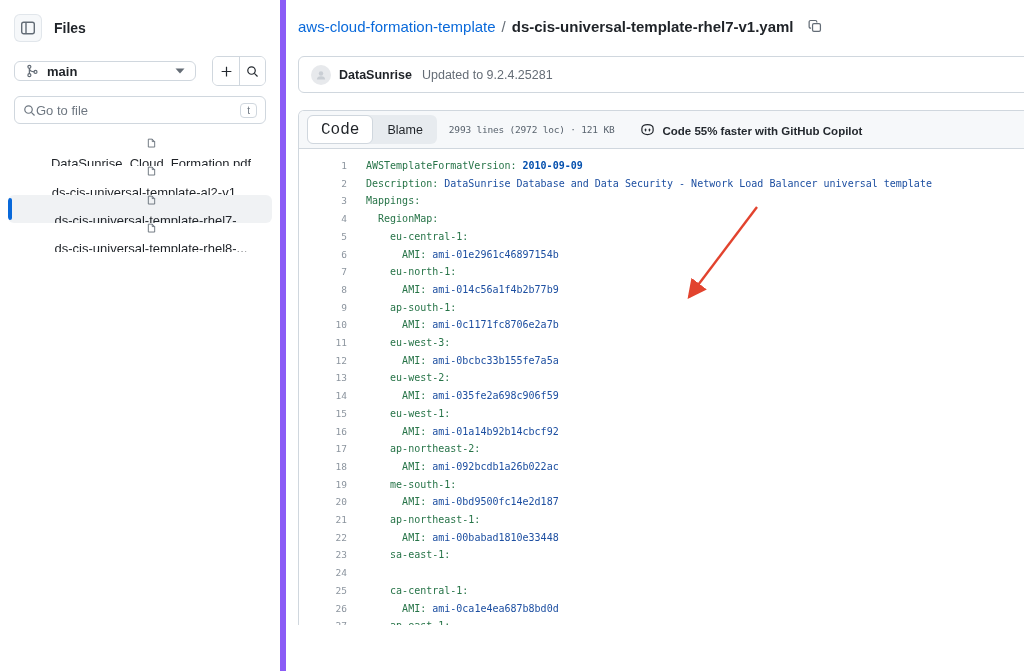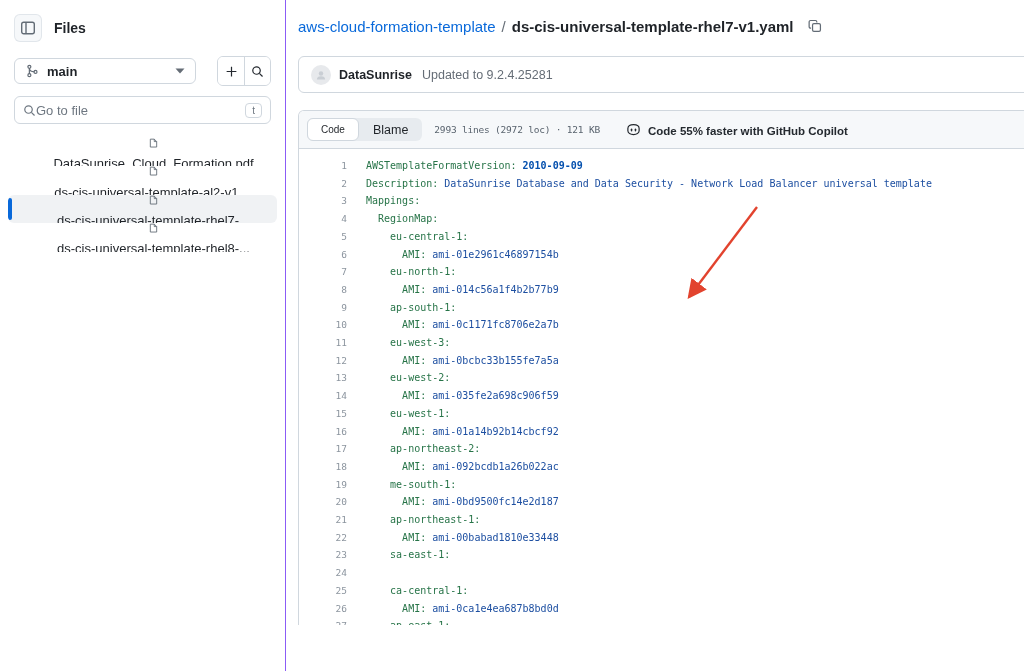--- a/index.html
+++ b/index.html
@@ -1,29 +1,29 @@
 <!DOCTYPE html>
 <html><head>
 <meta charset="utf-8">
 <style>
   * { margin:0; padding:0; box-sizing:border-box; }
   html,body { width:1024px; height:671px; overflow:hidden; background:#fff;
     font-family:"Liberation Sans", sans-serif; color:#1f2328; }
 
   
   .sidebar { position:absolute; left:0; top:0; width:286px; height:671px;
-    border-right:1px solid #8b5cf6; background:#fff; }
+    border-right:6px solid #8b5cf6; background:#fff; }
   .sidebar-head { display:flex; align-items:center; gap:12px; padding:14px 14px 4px; }
   .icon-btn { width:28px; height:28px; border:1px solid rgba(208,215,222,.55);
     background:#f6f8fa; border-radius:6px; display:flex; align-items:center;
     justify-content:center; cursor:pointer; }
   .files-title { font-weight:700; font-size:14px; }
 
   .branch-row { display:flex; align-items:center; padding:10px 14px 0; }
-  .branch-btn { width:182px; height:26px; border:1px solid #d0d7de; border-radius:6px;
+  .branch-btn { width:182px; height:20px; border:1px solid #d0d7de; border-radius:6px;
     background:#fff; display:flex; align-items:center; gap:8px; padding:0 10px;
     font-size:13px; font-weight:600; color:#1f2328; cursor:pointer; }
   .branch-btn .caret { margin-left:auto; }
   .split-group { margin-left:auto; display:flex; height:30px; border:1px solid #d0d7de;
     border-radius:6px; overflow:hidden; background:#fff; }
   .split-group button { width:26px; border:none; background:#fff; display:flex;
     align-items:center; justify-content:center; cursor:pointer; }
   .split-group button + button { border-left:1px solid #d0d7de; }
 
   .goto { margin:10px 14px 0; height:28px; border:1px solid #d0d7de; border-radius:6px;
@@ -59,22 +59,22 @@
   .commit-author { font-size:12.5px; font-weight:700; color:#1f2328; }
   .commit-msg { font-size:12.5px; color:#656d76; margin-left:2px; }
 
   .code-panel { margin-top:17px; margin-right:-12px; border:1px solid #d0d7de;
     border-bottom:none; border-radius:6px 6px 0 0; background:#fff; height:515px;
     overflow:hidden; }
   .code-toolbar { height:38px; background:#f6f8fa; border-bottom:1px solid #d0d7de;
     display:flex; align-items:center; padding:0 8px; }
   .seg { display:flex; background:rgba(175,184,193,.2); border-radius:6px; }
   .tab-code { background:#fff; border:1px solid #d0d7de; border-radius:6px;
-    padding:4.5px 13px; font-size:10px; font-weight:500; color:#1f2328; cursor:pointer;
-    font-family:Liberation Sans, sans-serif; }
+    padding:4.5px 13px; font-size:16px; font-weight:500; color:#1f2328; cursor:pointer;
+    font-family:Liberation Mono, monospace; }
   .tab-blame { background:transparent; border:none; padding:4.5px 14px; font-size:12.5px;
     color:#1f2328; cursor:pointer; font-family:"Liberation Sans", sans-serif; }
   .meta { margin-left:12px; font-family:"DejaVu Sans Mono", monospace; font-size:9.5px;
     color:#59636e; letter-spacing:-.2px; }
   .copilot { margin-left:26px; display:flex; align-items:flex-end; gap:7px;
     font-size:11.5px; font-weight:600; color:#24292f; cursor:pointer; }
 
   .code-body { padding:8px 0 0; font-family:"DejaVu Sans Mono", monospace;
     font-size:10px; line-height:17.7px; }
   .cl { display:flex; white-space:pre; }

